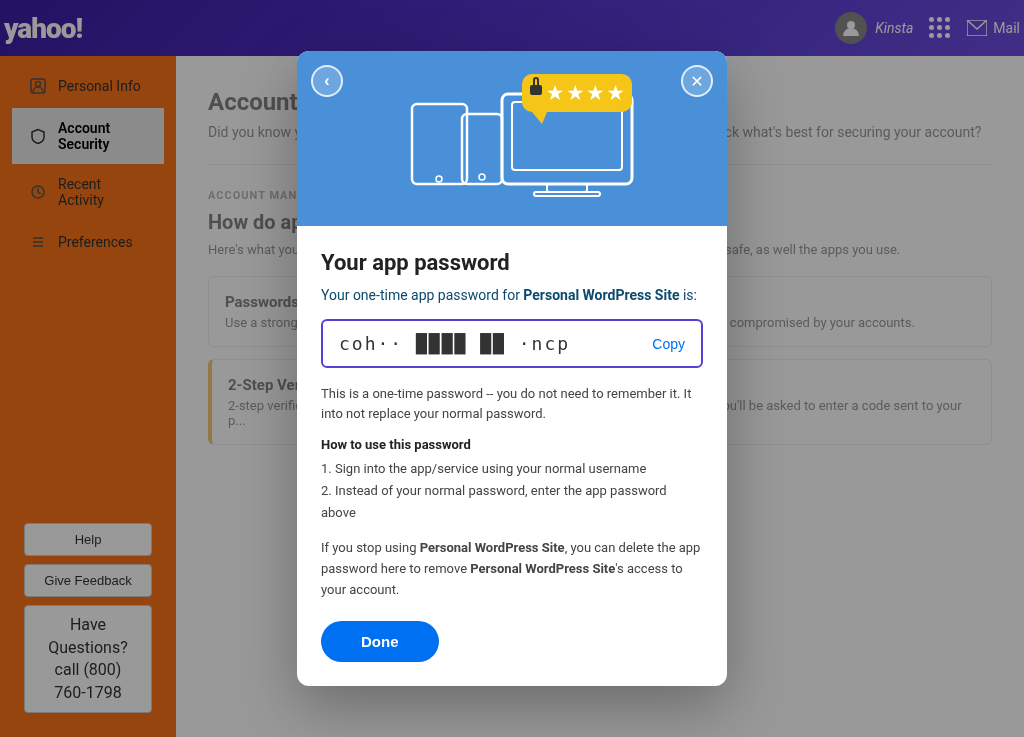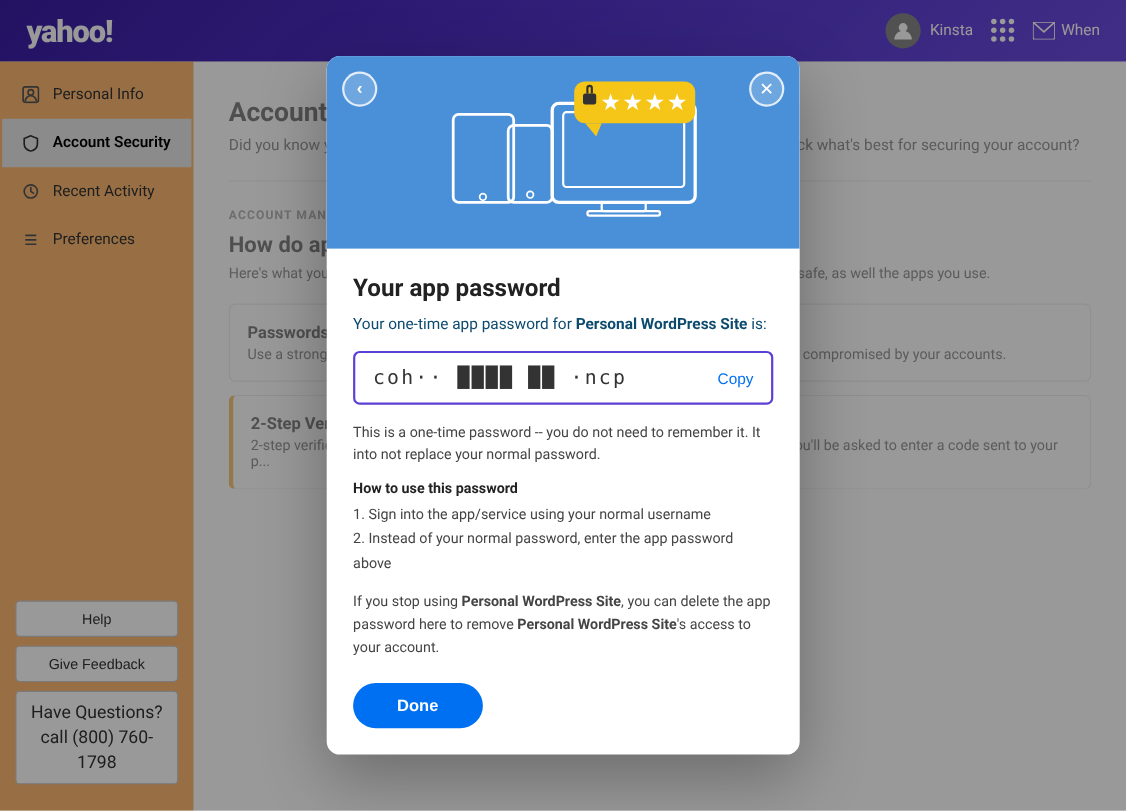--- a/index.html
+++ b/index.html
@@ -10,40 +10,41 @@
       overflow: hidden;
       position: relative;
     }
 
     
     .header {
       background: linear-gradient(135deg, #3b1fa3 0%, #4e2fc4 40%, #5c3fd4 70%, #6b4de0 100%);
       height: 56px;
       display: flex;
       align-items: center;
-      padding: 0 24px;
+      padding: 0 4px;
       justify-content: space-between;
     }
     .yahoo-logo {
       color: white;
       font-size: 28px;
       font-weight: 900;
       letter-spacing: -1px;
     }
     .header-right {
       display: flex;
       align-items: center;
       gap: 16px;
     }
     .header-user {
       display: flex;
       align-items: center;
       gap: 8px;
       color: white;
       font-size: 14px;
+      font-style: italic;
     }
     .avatar-circle {
       width: 32px;
       height: 32px;
       border-radius: 50%;
       background: #888;
       display: flex;
       align-items: center;
       justify-content: center;
       color: white;
@@ -75,22 +76,22 @@
 
     
     .main-layout {
       display: flex;
       height: calc(737px - 56px);
     }
 
     
     .sidebar {
       width: 176px;
-      background: #fdba74;
-      padding: 8px 2px;
+      background: #f97316;
+      padding: 8px 12px;
       flex-shrink: 0;
       display: flex;
       flex-direction: column;
     }
     .sidebar-item {
       display: flex;
       align-items: center;
       gap: 10px;
       padding: 12px 16px;
       cursor: pointer;
@@ -377,21 +378,21 @@
         <div class="grid-dot"></div>
       <div class="grid-dot"></div>
         <div class="grid-dot"></div>
         <div class="grid-dot"></div>
     </div>
     <div class="mail-btn">
       <svg width="20" height="16" viewBox="0 0 20 16" fill="white">
           <rect x="0" y="0" width="20" height="16" rx="2" fill="none" stroke="white" stroke-width="1.5"></rect>
           <polyline points="0,0 10,9 20,0" fill="none" stroke="white" stroke-width="1.5"></polyline>
         </svg>
-      <span>When</span>
+      <span>Mail</span>
     </div>
   </div>
 </div>
 
 <div class="main-layout">
 
   <div class="sidebar">
     <div class="sidebar-item">
       <div class="sidebar-item-icon">
         <svg width="16" height="16" viewBox="0 0 16 16" fill="none" stroke="#555" stroke-width="1.5">

